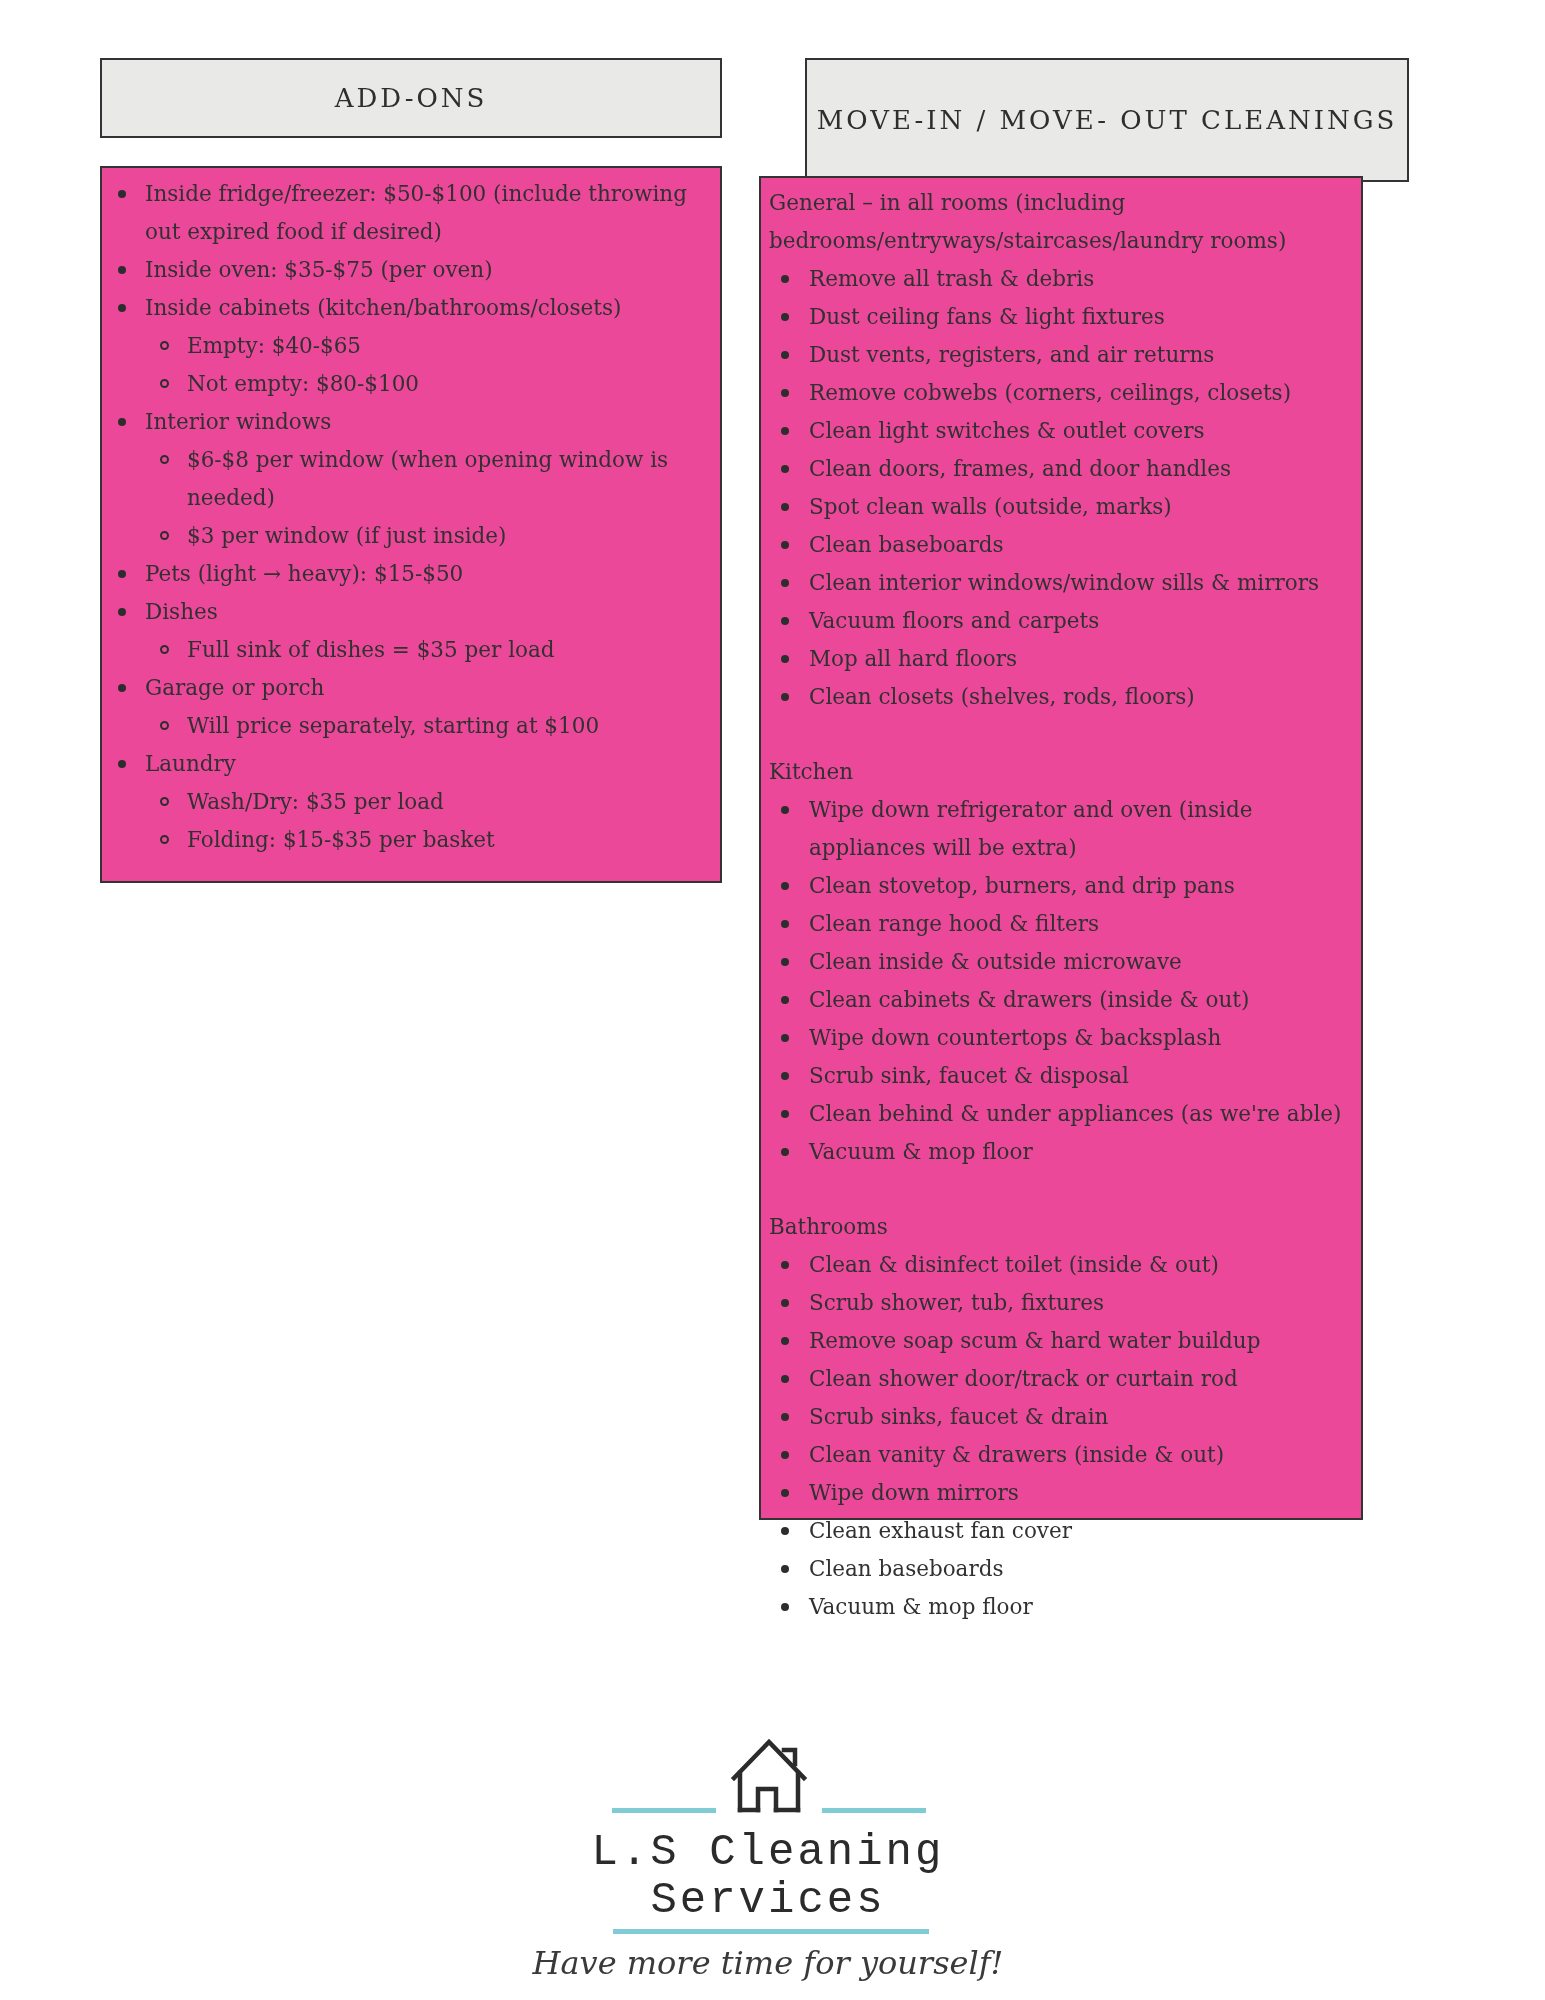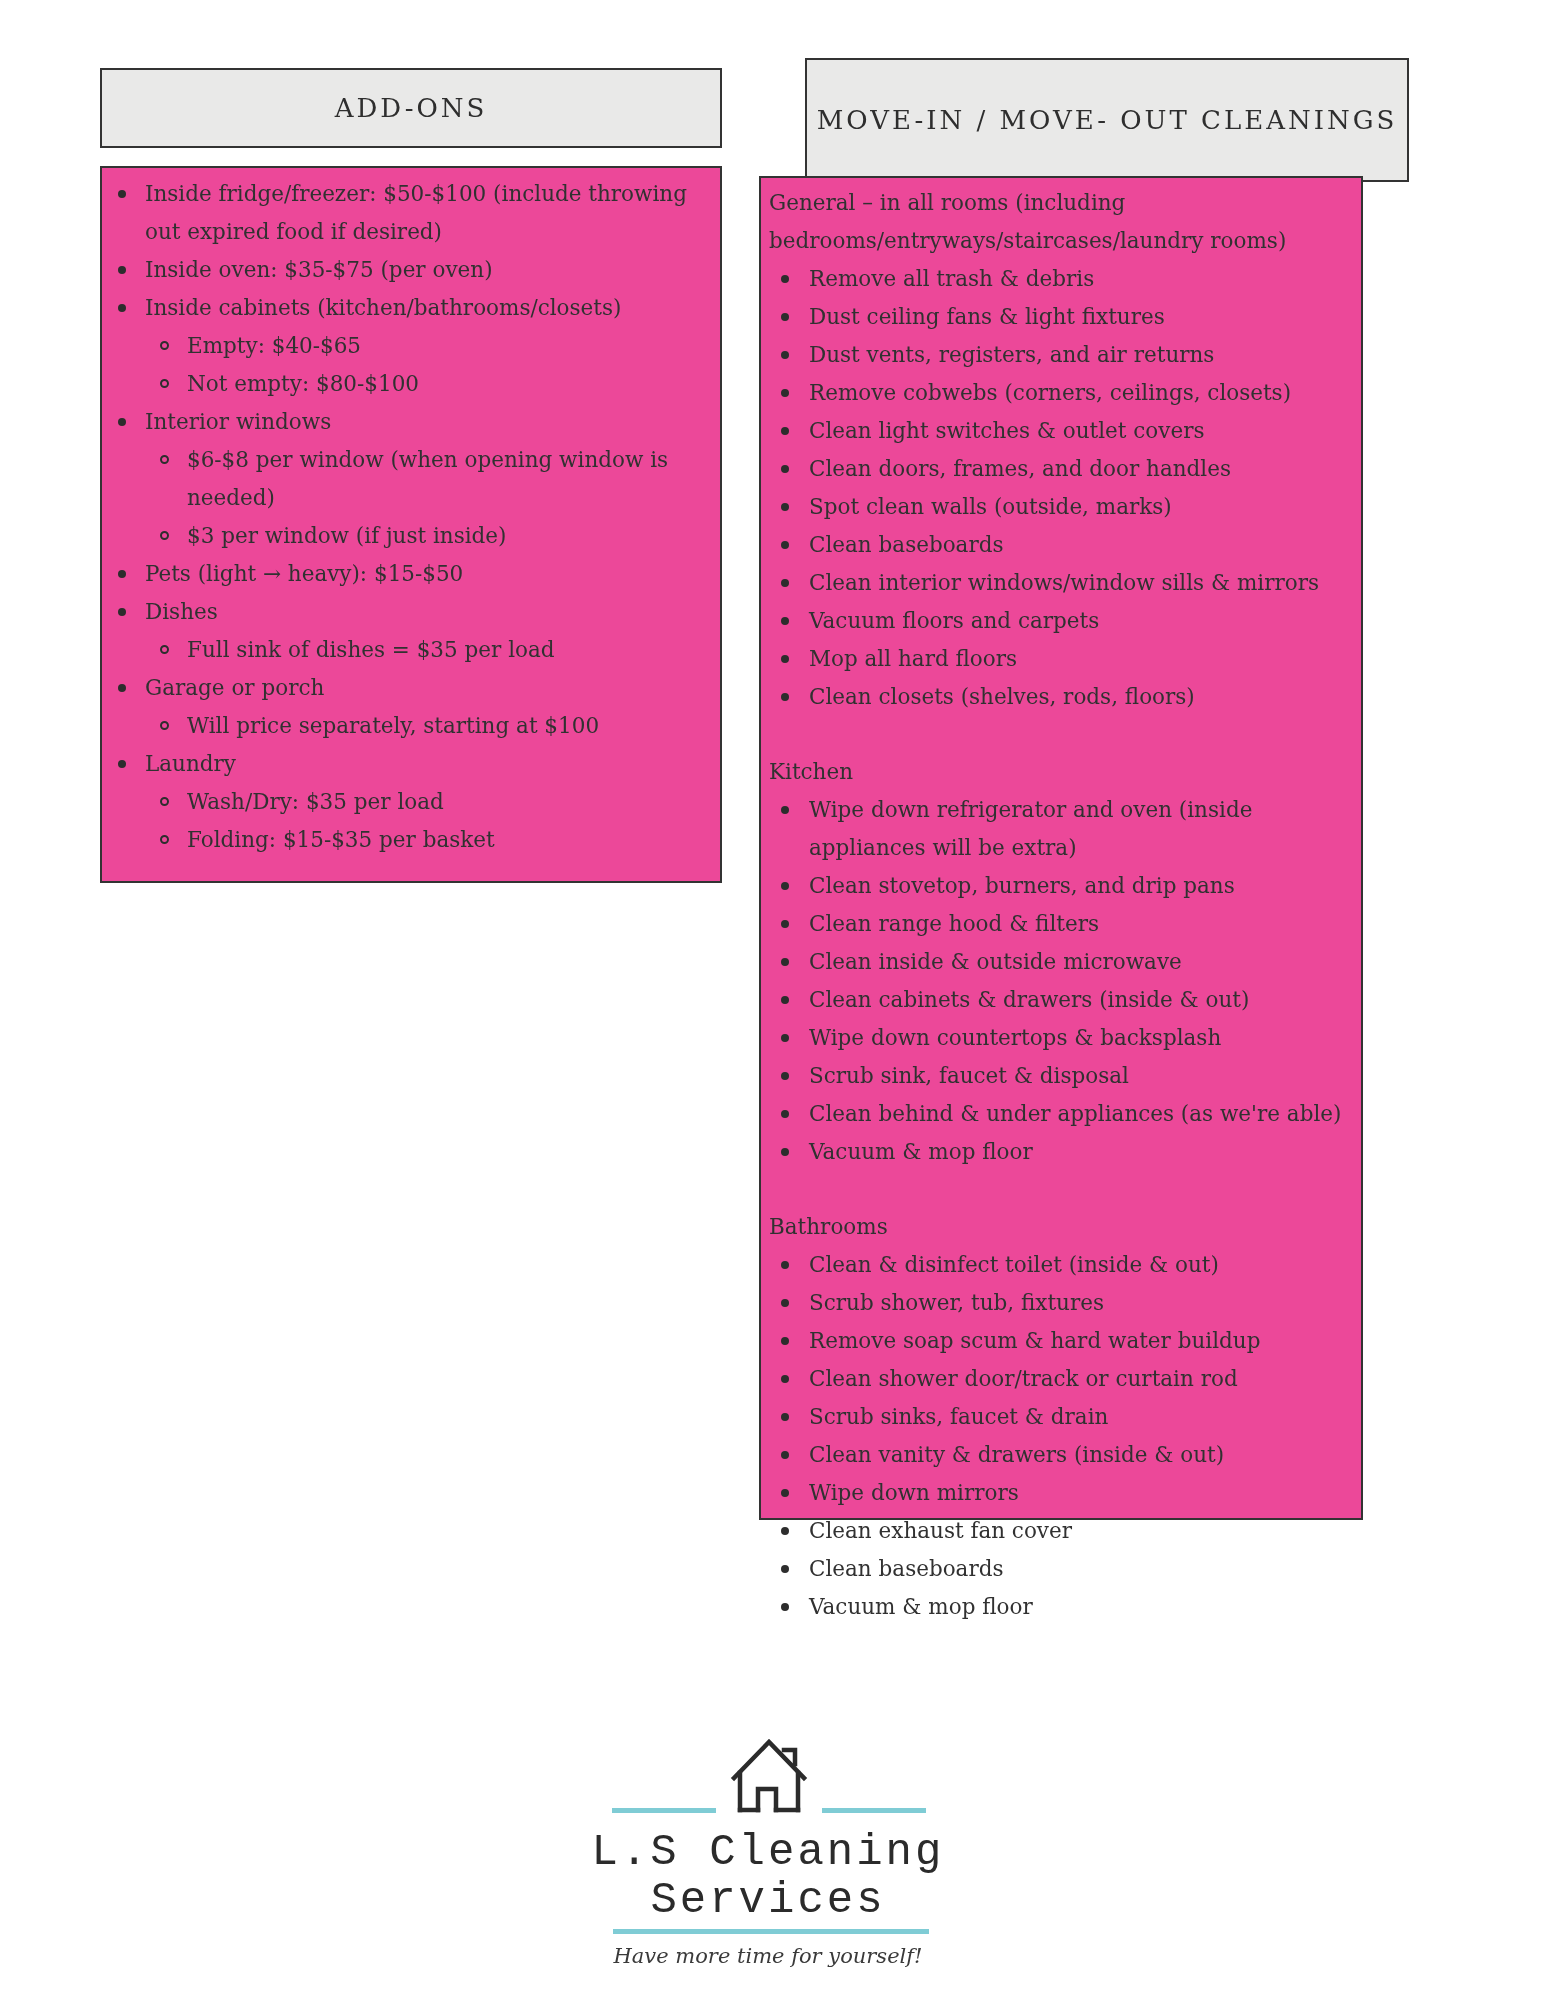--- a/index.html
+++ b/index.html
@@ -16,21 +16,21 @@
   
   .hdr-box {
     position: absolute;
     box-sizing: border-box;
     background: #e9e9e8;
     border: 2px solid #333333;
     display: flex;
     align-items: center;
     justify-content: center;
   }
-  .hdr-box.addons { left: 100px; top: 68px; width: 622px; height: 80px; }
+  .hdr-box.addons { left: 100px; top: 58px; width: 622px; height: 80px; }
   .hdr-box.moveout { left: 805px; top: 58px; width: 604px; height: 124px; }
   .box-title {
     font-size: 26px;
     letter-spacing: 3px;
     color: #2e2e2e;
     white-space: nowrap;
   }
 
   
   .body-box {
@@ -105,21 +105,21 @@
   .logo-name.line1 { top: 1827px; }
   .logo-name.line2 { top: 1875px; }
   .logo-tagline {
     position: absolute;
     left: 468px;
     top: 1944px;
     width: 600px;
     text-align: center;
     font-family: "DejaVu Serif", serif;
     font-style: italic;
-    font-size: 21px;
+    font-size: 32px;
     color: #3a3a3a;
     white-space: nowrap;
   }
 </style>
 </head>
 <body>
 
 <div class="page">
 
   <div class="hdr-box addons">

